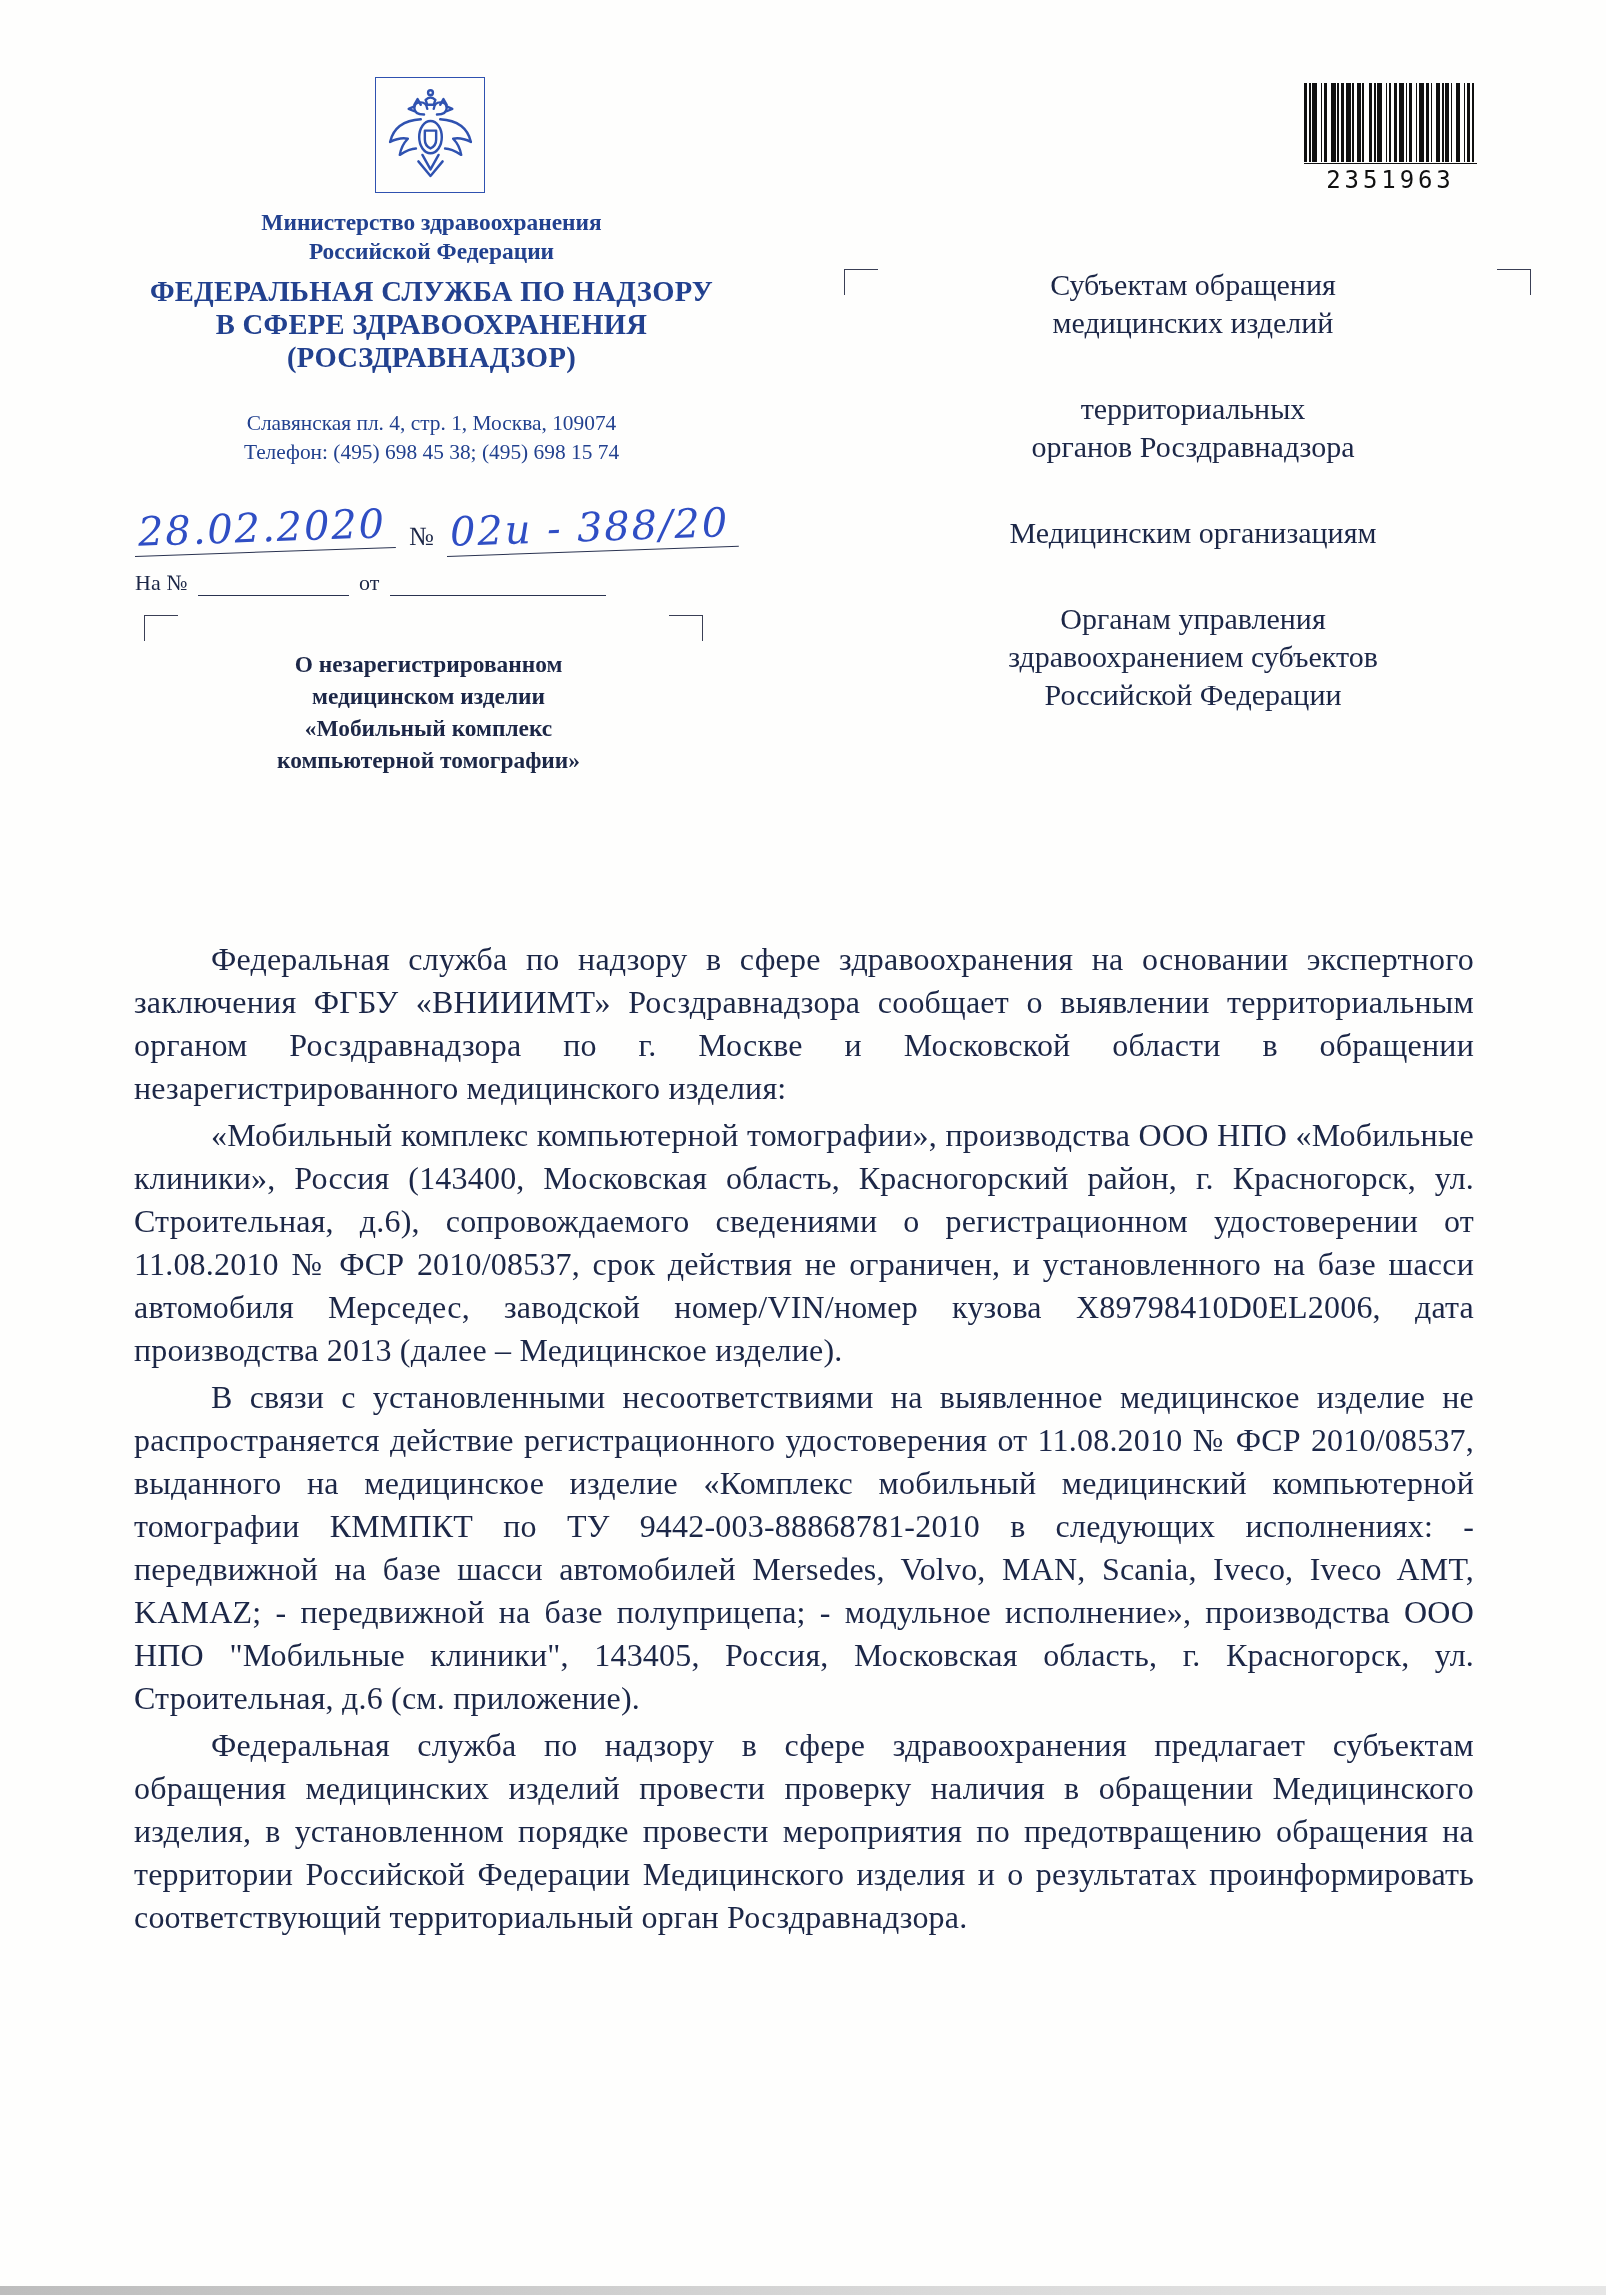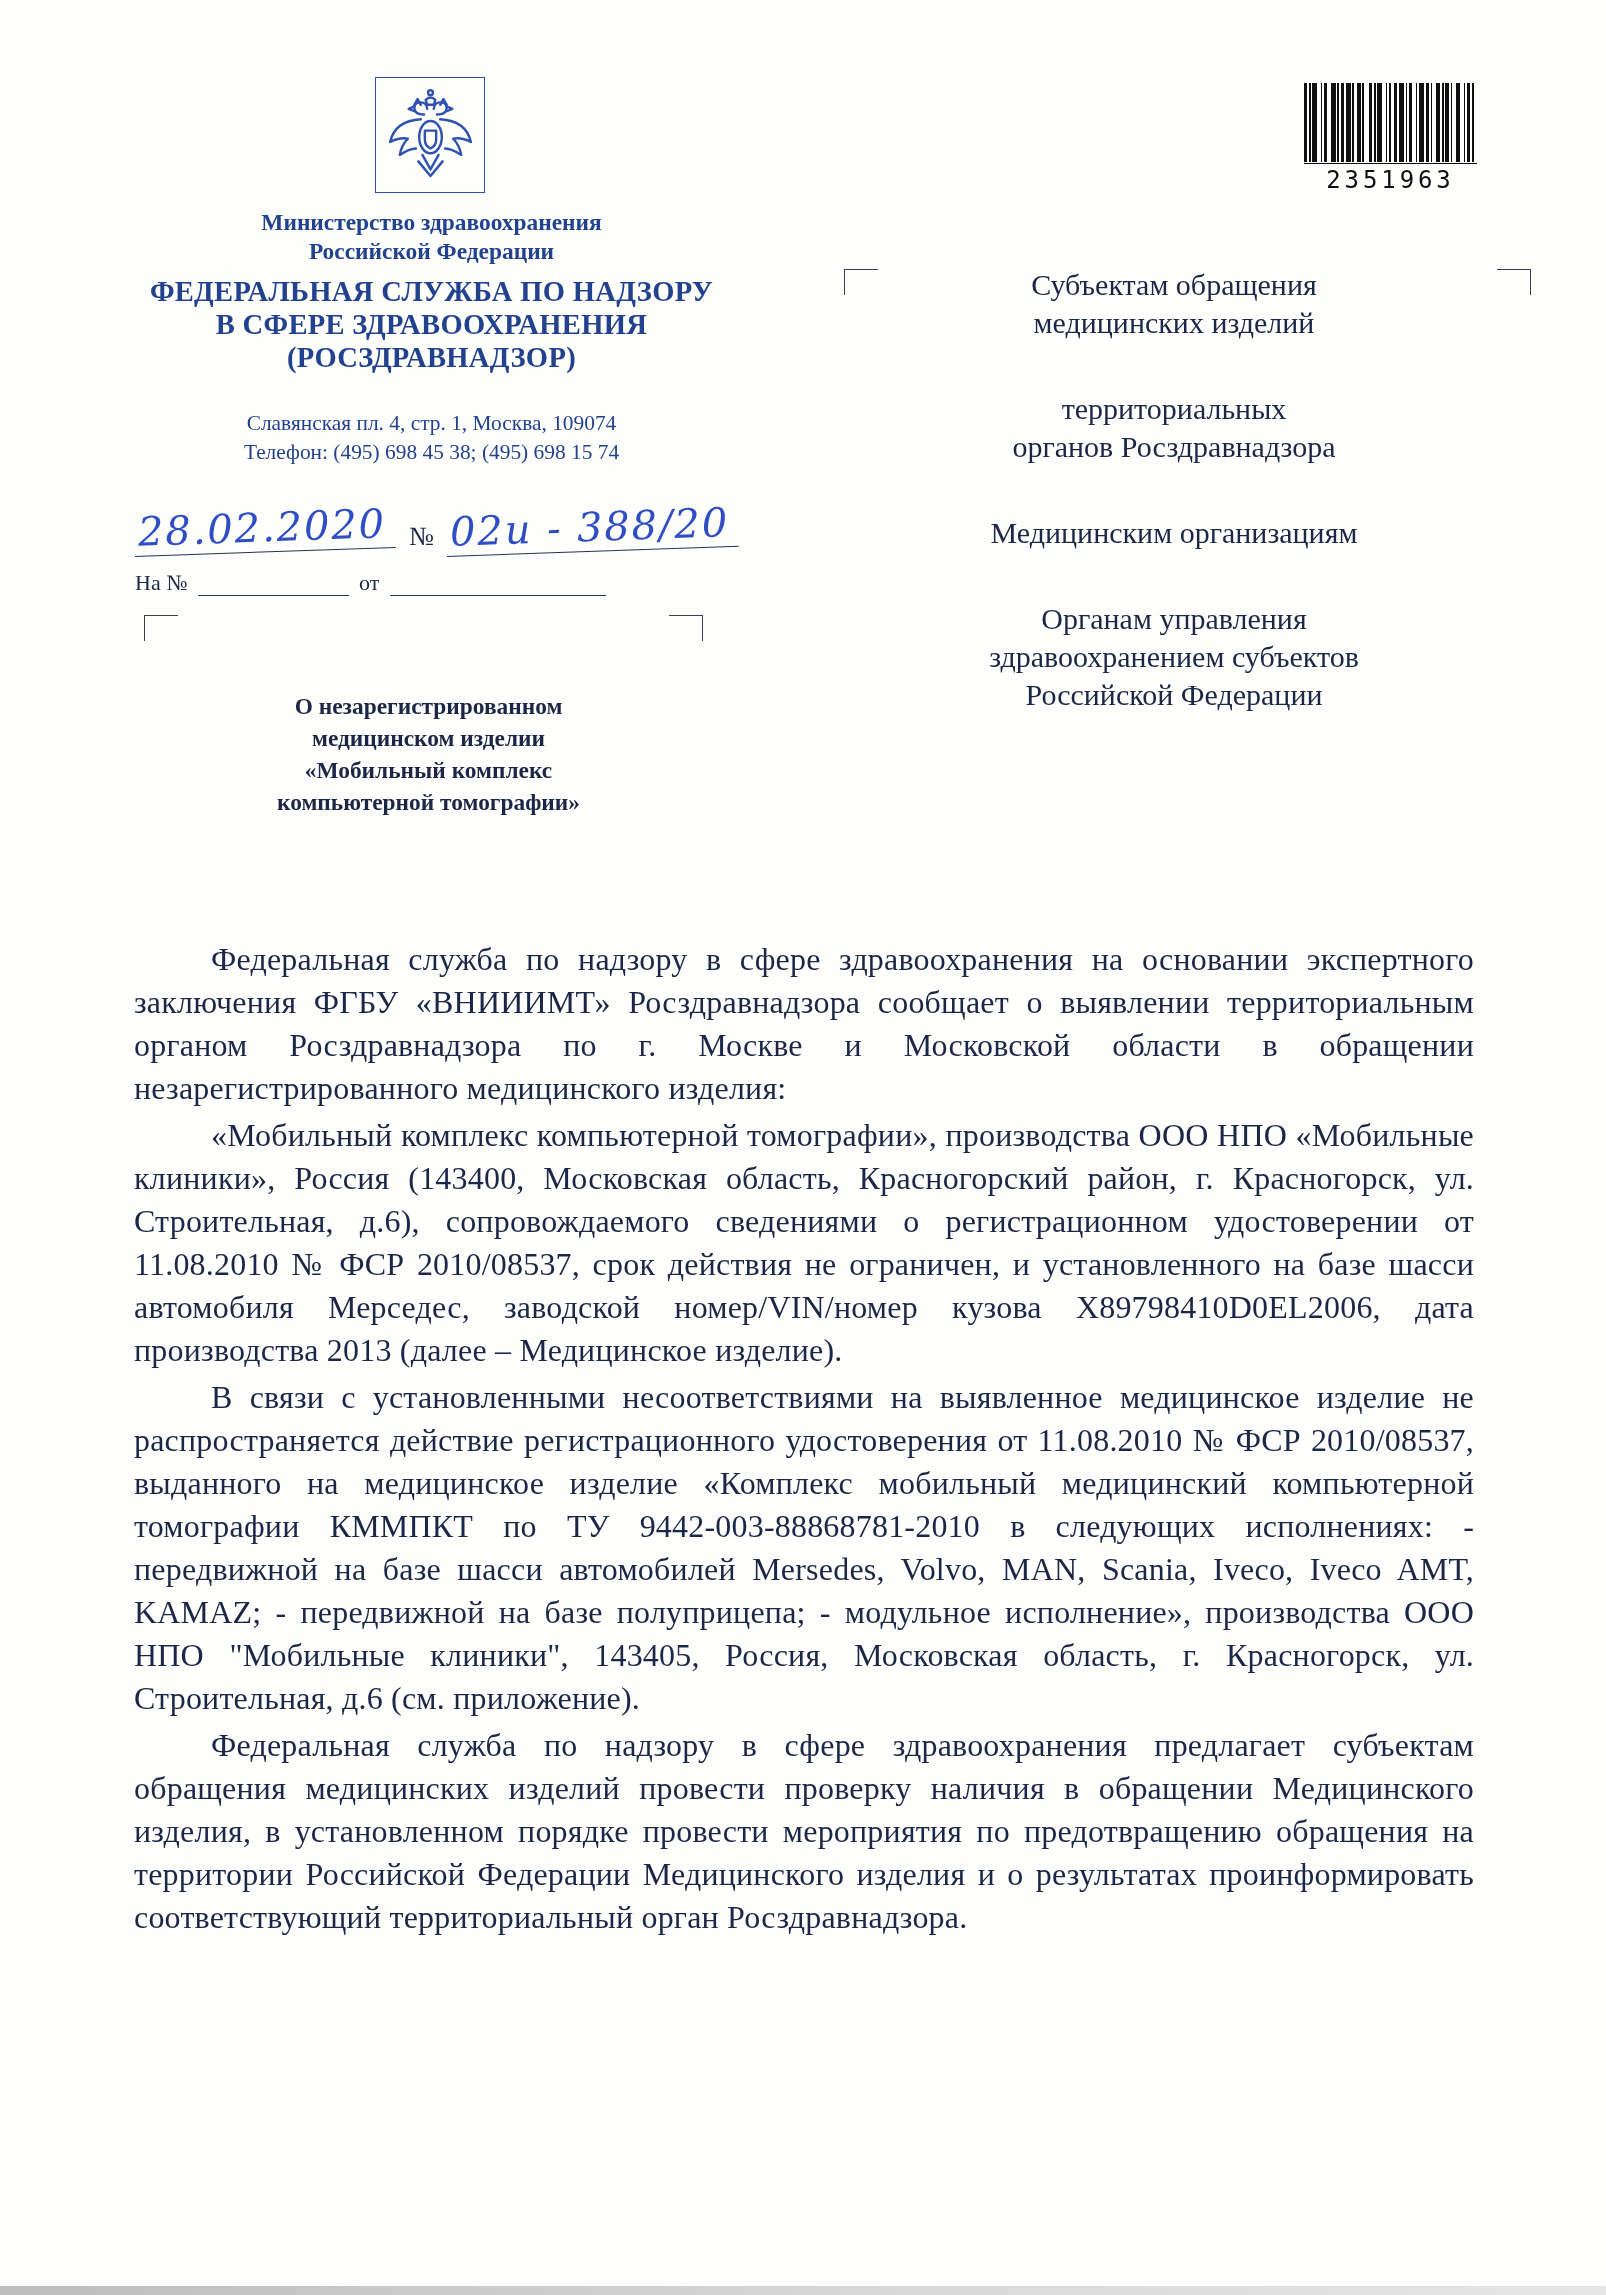--- a/index.html
+++ b/index.html
@@ -52,39 +52,39 @@
   }
   .blank-line{display:inline-block;border-bottom:1.3px solid #2a3350;height:23.4px;}
   .blank-line.w1{width:151px;}
   .blank-line.w2{width:216px;}
   
   .cm{position:absolute;width:34px;height:26px;box-sizing:border-box;}
   .cm.tl{border-top:1.9px solid #3a3f55;border-left:1.9px solid #3a3f55;}
   .cm.tr{border-top:1.9px solid #3a3f55;border-right:1.9px solid #3a3f55;}
   
   .subject{
-    position:absolute;left:182px;top:690px;width:493px;
+    position:absolute;left:182px;top:648px;width:493px;
     text-align:center;font-weight:bold;font-size:23.4px;line-height:32px;
     color:#1c2747;
   }
   
   .barcode{
     position:absolute;left:1304px;top:83px;width:173px;text-align:center;
   }
   .barcode-bars{display:flex;height:79px;align-items:stretch;}
   .barcode-bars .bar{background:#101010;}
   .barcode-bars .gap{background:transparent;}
   .barcode-number{
     font-family:"DejaVu Sans Mono", monospace;
     font-size:24px;letter-spacing:3.9px;color:#101010;margin-top:1.3px;
     border-top:1.3px solid #101010;padding-top:1.3px;
   }
   
   .recipients{
-    position:absolute;left:831px;top:266px;width:686px;
+    position:absolute;left:850px;top:266px;width:686px;
     text-align:center;font-size:30px;line-height:38px;color:#1c2747;
   }
   .recipient-block{margin-bottom:48px;}
   
   .letter-body{
     position:absolute;left:130px;top:934px;width:1348px;
     font-size:32px;line-height:43px;text-align:justify;
     color:#1c2747;letter-spacing:0.2px;
   }
   .letter-body p{margin:4px;text-indent:77px;}

